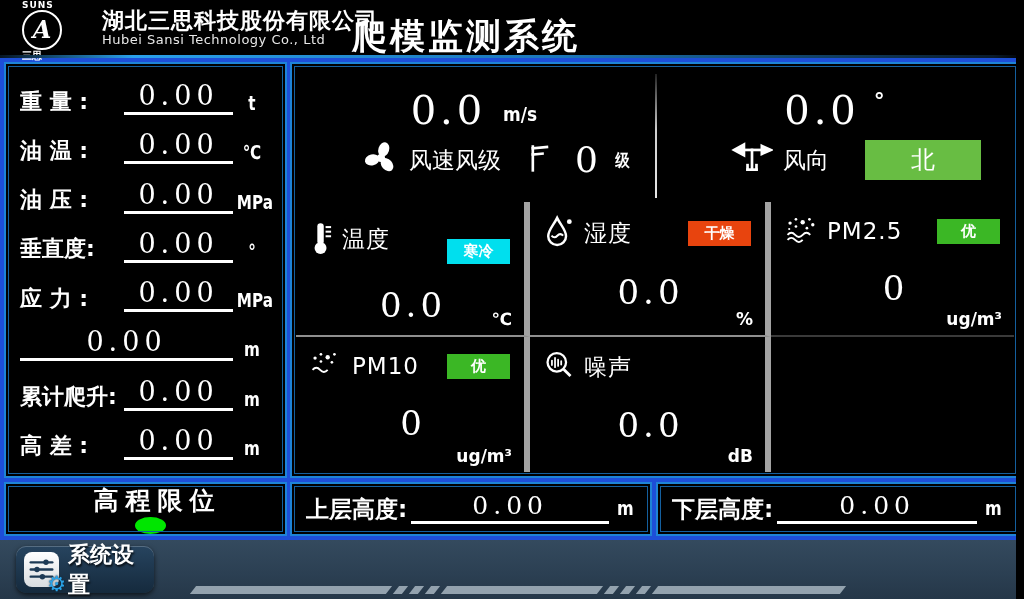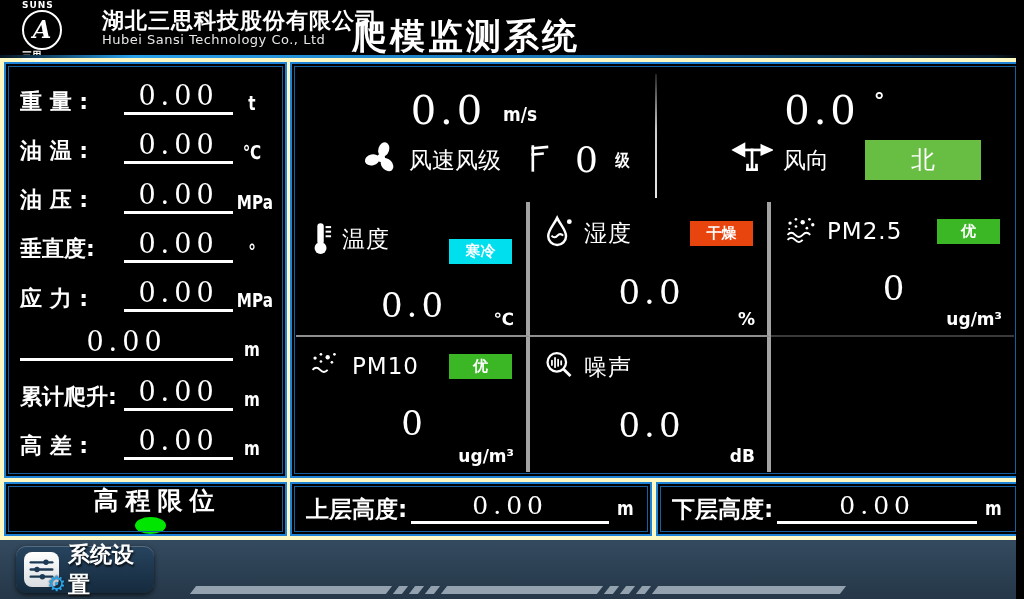--- a/index.html
+++ b/index.html
@@ -1,16 +1,16 @@
 <!DOCTYPE html>
 <html><head>
 <meta charset="utf-8">
 <style>
   html,body{margin:0;padding:0;background:#000;}
-  .screen{position:relative;width:1016px;height:599px;background:#fef9c3;overflow:hidden;
+  .screen{position:relative;width:1016px;height:599px;background:#1d4ed8;overflow:hidden;
           font-family:"DejaVu Sans","Liberation Sans",sans-serif;color:#fff;}
 
   
   .header{position:absolute;top:0;left:0;width:1024px;height:55px;background:#000;}
   .logo{position:absolute;left:22px;top:1px;width:74px;text-align:left;line-height:1;}
   .logo-suns{font-size:9px;font-weight:bold;letter-spacing:1px;}
   .logo-mark{width:36px;height:36px;border:2.5px solid #fff;border-radius:50%;
              display:flex;align-items:center;justify-content:center;
              font-family:"DejaVu Serif",serif;font-size:24px;font-weight:bold;font-style:italic;}
   .logo-sansi{font-size:10px;font-weight:bold;margin-top:1px;}
@@ -50,21 +50,21 @@
   .wind-label{font-size:23px;}
   .level-num{font-size:36px;font-family:"DejaVu Serif",serif;line-height:1;margin:0 6px 0 14px;}
   .level-unit{font-size:17px;font-weight:bold;transform:scaleX(.85);}
   .dir-badge{width:116px;height:40px;margin-left:26px;display:flex;align-items:center;justify-content:center;
     font-size:24px;font-weight:500;}
 
   
   .env-grid{position:absolute;top:138px;left:4px;right:4px;bottom:4px;
     display:grid;grid-template-columns:234px 241px 1fr;grid-template-rows:1fr 1fr;}
   .env-cell{position:relative;padding:13px 8px 0 14px;box-sizing:border-box;}
-  .env-cell.bR{border-right:4px solid #a3a3a3;}
+  .env-cell.bR{border-right:6px solid #a3a3a3;}
   .env-cell.bB{border-bottom:2px solid #8f8f8f;}
   .env-cell.bBdim{border-bottom:2px solid #3a3a3a;}
   .env-head{display:flex;align-items:center;gap:10px;}
   .env-label{font-size:23px;letter-spacing:1px;}
   .env-badge{margin-left:auto;margin-right:6px;width:63px;height:25px;font-size:15px;font-weight:bold;
     display:flex;align-items:center;justify-content:center;color:#fff;}
   .env-value{text-align:center;font-size:34px;font-family:"DejaVu Serif",serif;
     letter-spacing:4px;margin-top:24px;line-height:1;}
   .env-unit{position:absolute;right:12px;bottom:6px;font-size:17px;font-weight:bold;}
 

